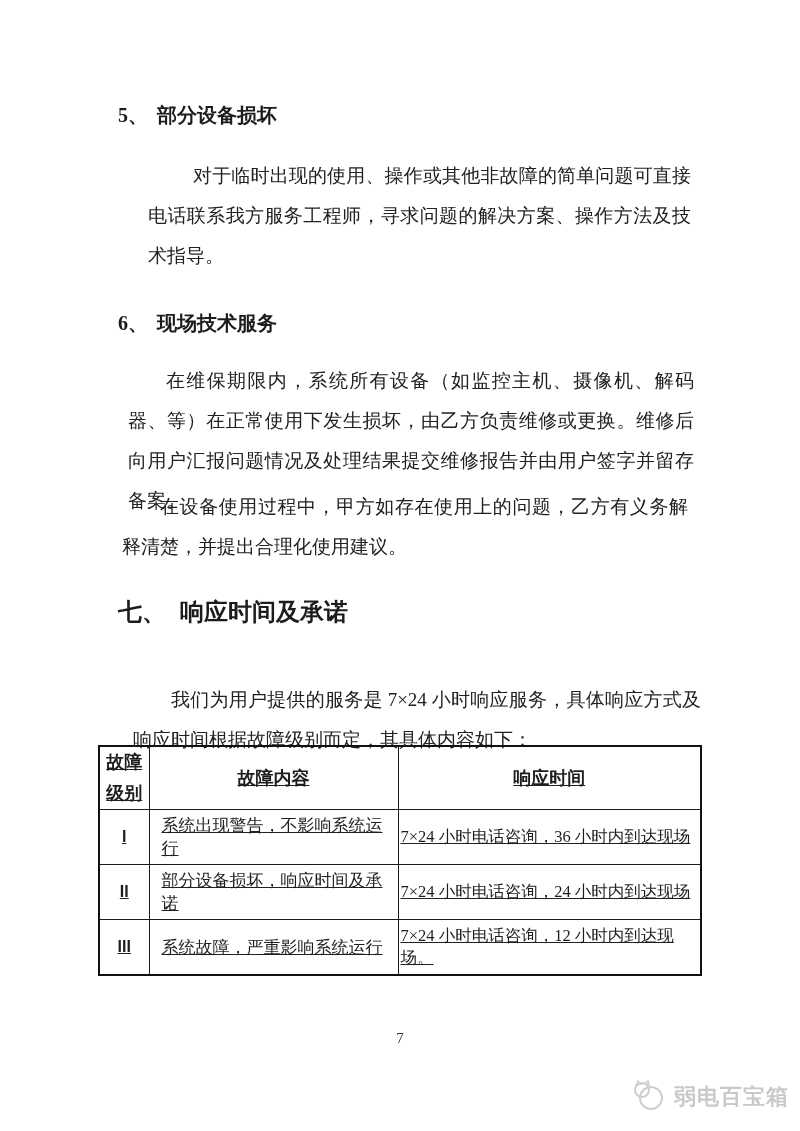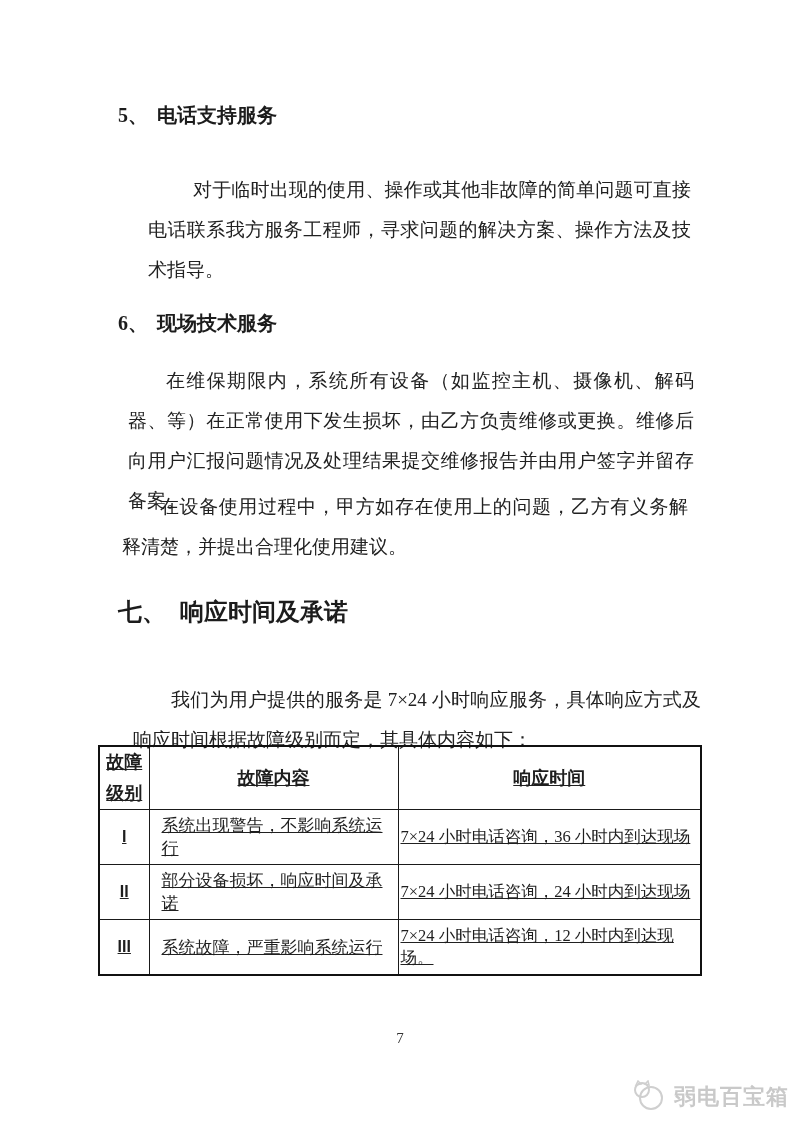--- a/index.html
+++ b/index.html
@@ -106,24 +106,24 @@
   }
   .watermark-logo { width: 40px; height: 32px; flex: 0 0 auto; }
 </style>
 </head>
 <body>
 
 <div class="page">
 
   <div class="heading" style="top:102px;">
     <span class="h-num">5、</span>
-    <span>电话支持服务</span>
+    <span>部分设备损坏</span>
   </div>
 
-  <p class="para para-indent-lg" style="top:150px; left:148px; width:543px; margin:0; padding-top:20px;">对于临时出现的使用、操作或其他非故障的简单问题可直接电话联系我方服务工程师，寻求问题的解决方案、操作方法及技术指导。</p>
+  <p class="para para-indent-lg" style="top:136px; left:148px; width:543px; margin:0; padding-top:20px;">对于临时出现的使用、操作或其他非故障的简单问题可直接电话联系我方服务工程师，寻求问题的解决方案、操作方法及技术指导。</p>
 
   <div class="heading" style="top:310px;">
     <span class="h-num">6、</span>
     <span>现场技术服务</span>
   </div>
 
   <p class="para para-indent" style="top:361px; left:128px; width:566px; margin:0;">在维保期限内，系统所有设备（如监控主机、摄像机、解码器、等）在正常使用下发生损坏，由乙方负责维修或更换。维修后向用户汇报问题情况及处理结果提交维修报告并由用户签字并留存备案。</p>
 
   <p class="para para-indent" style="top:487px; left:122px; width:566px; margin:0;">在设备使用过程中，甲方如存在使用上的问题，乙方有义务解释清楚，并提出合理化使用建议。</p>
 

